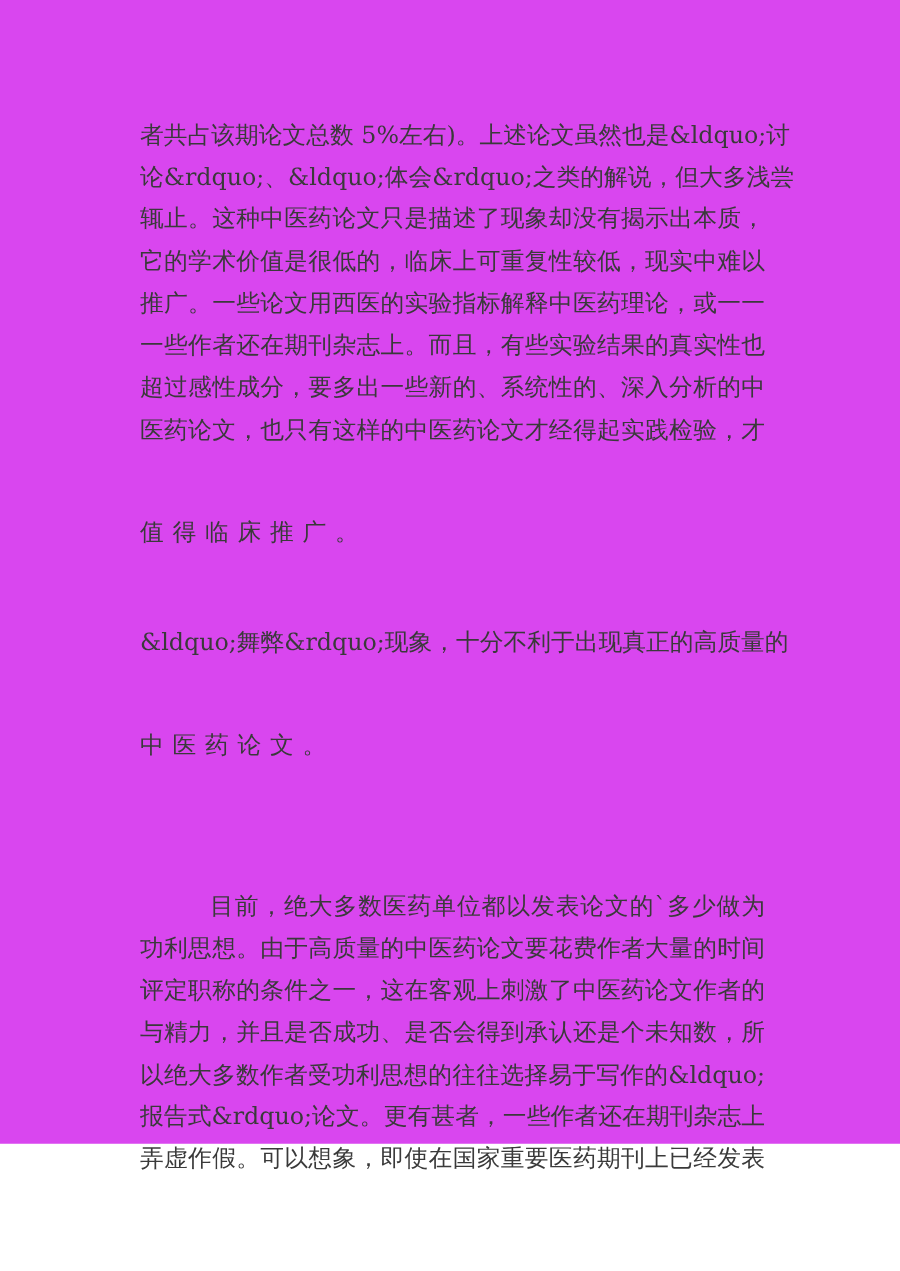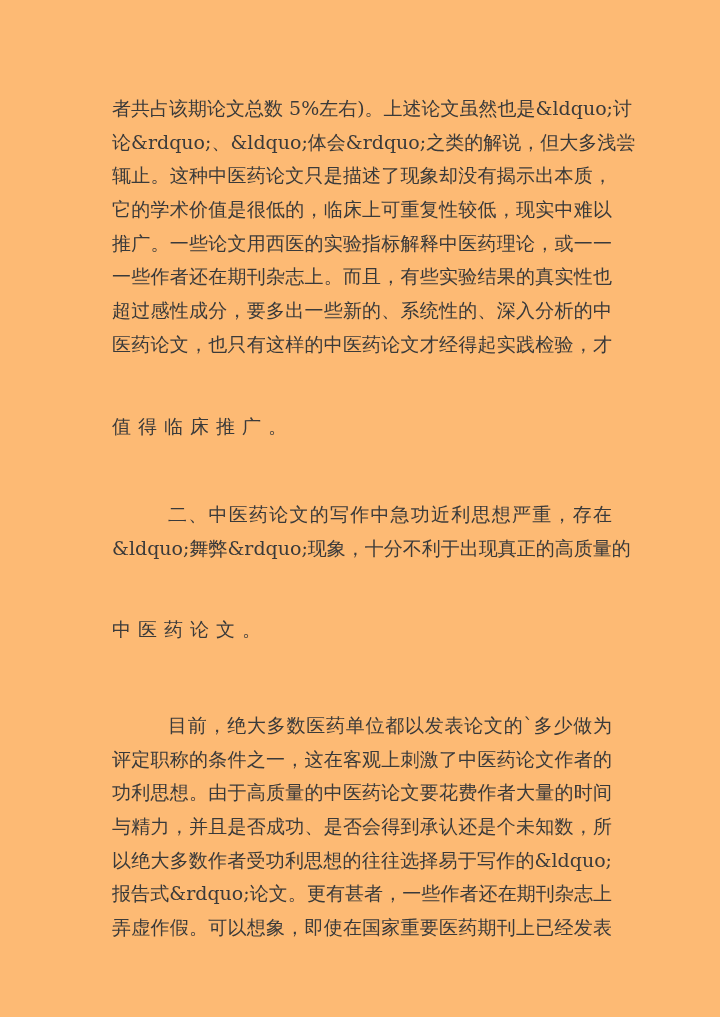--- a/index.html
+++ b/index.html
@@ -12,22 +12,22 @@
     height: 1017px;
     position: relative;
     overflow: hidden;
     font-family: "DejaVu Serif", "Liberation Serif", serif;
     color: #3a3a3a;
   }
   .page {
     position: absolute;
     left: 0; top: 0;
     width: 720px;
-    height: 1017px;
-    background: #fdba74;
+    height: 915px;
+    background: #d946ef;
   }
   .block {
     position: absolute;
     left: 112px;
     width: 500px;
   }
   .line {
     height: 33.7px;
     line-height: 33.7px;
     font-size: 19px;
@@ -59,28 +59,27 @@
     <div class="line">辄止。这种中医药论文只是描述了现象却没有揭示出本质，</div>
     <div class="line">它的学术价值是很低的，临床上可重复性较低，现实中难以</div>
     <div class="line">推广。一些论文用西医的实验指标解释中医药理论，或一一</div>
     <div class="line">一些作者还在期刊杂志上。而且，有些实验结果的真实性也</div>
     <div class="line">超过感性成分，要多出一些新的、系统性的、深入分析的中</div>
     <div class="line">医药论文，也只有这样的中医药论文才经得起实践检验，才</div>
     <div class="line last">值得临床推广。</div>
   </div>
 
   <div class="block" id="heading2">
-    <div class="line indent">二、中医药论文的写作中急功近利思想严重，存在</div>
     <div class="line">&amp;ldquo;舞弊&amp;rdquo;现象，十分不利于出现真正的高质量的</div>
     <div class="line last">中医药论文。</div>
   </div>
 
   <div class="block" id="para3">
     <div class="line indent">目前，绝大多数医药单位都以发表论文的`多少做为</div>
+    <div class="line">功利思想。由于高质量的中医药论文要花费作者大量的时间</div>
     <div class="line">评定职称的条件之一，这在客观上刺激了中医药论文作者的</div>
-    <div class="line">功利思想。由于高质量的中医药论文要花费作者大量的时间</div>
     <div class="line">与精力，并且是否成功、是否会得到承认还是个未知数，所</div>
     <div class="line">以绝大多数作者受功利思想的往往选择易于写作的&amp;ldquo;</div>
     <div class="line">报告式&amp;rdquo;论文。更有甚者，一些作者还在期刊杂志上</div>
     <div class="line">弄虚作假。可以想象，即使在国家重要医药期刊上已经发表</div>
   </div>
 
 </div>
 
 </body></html>

